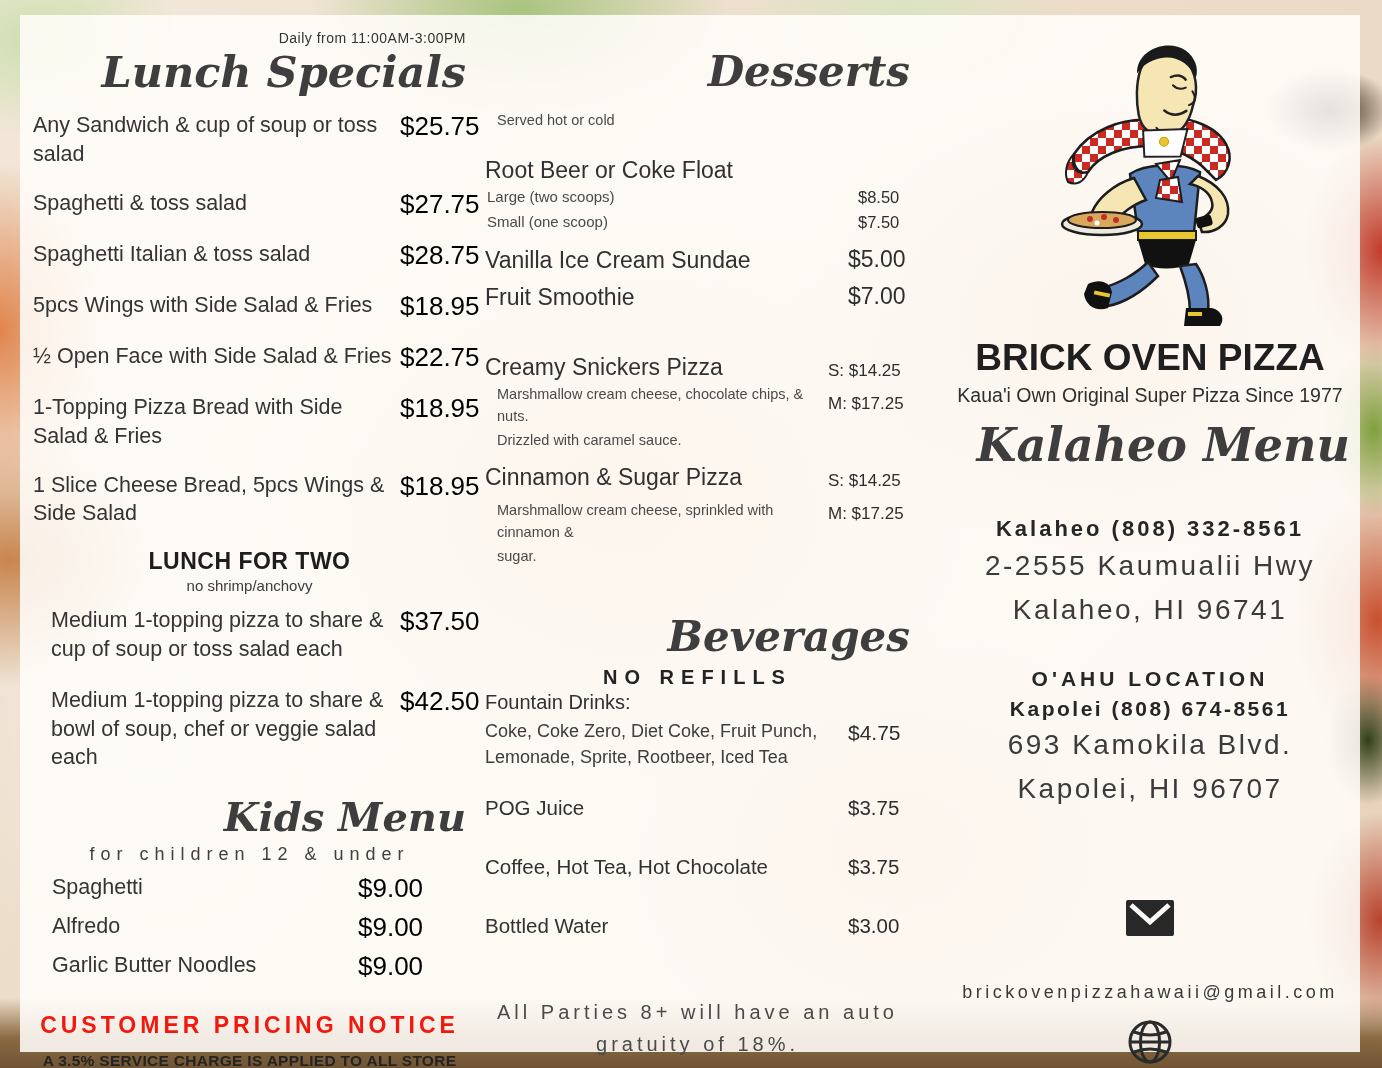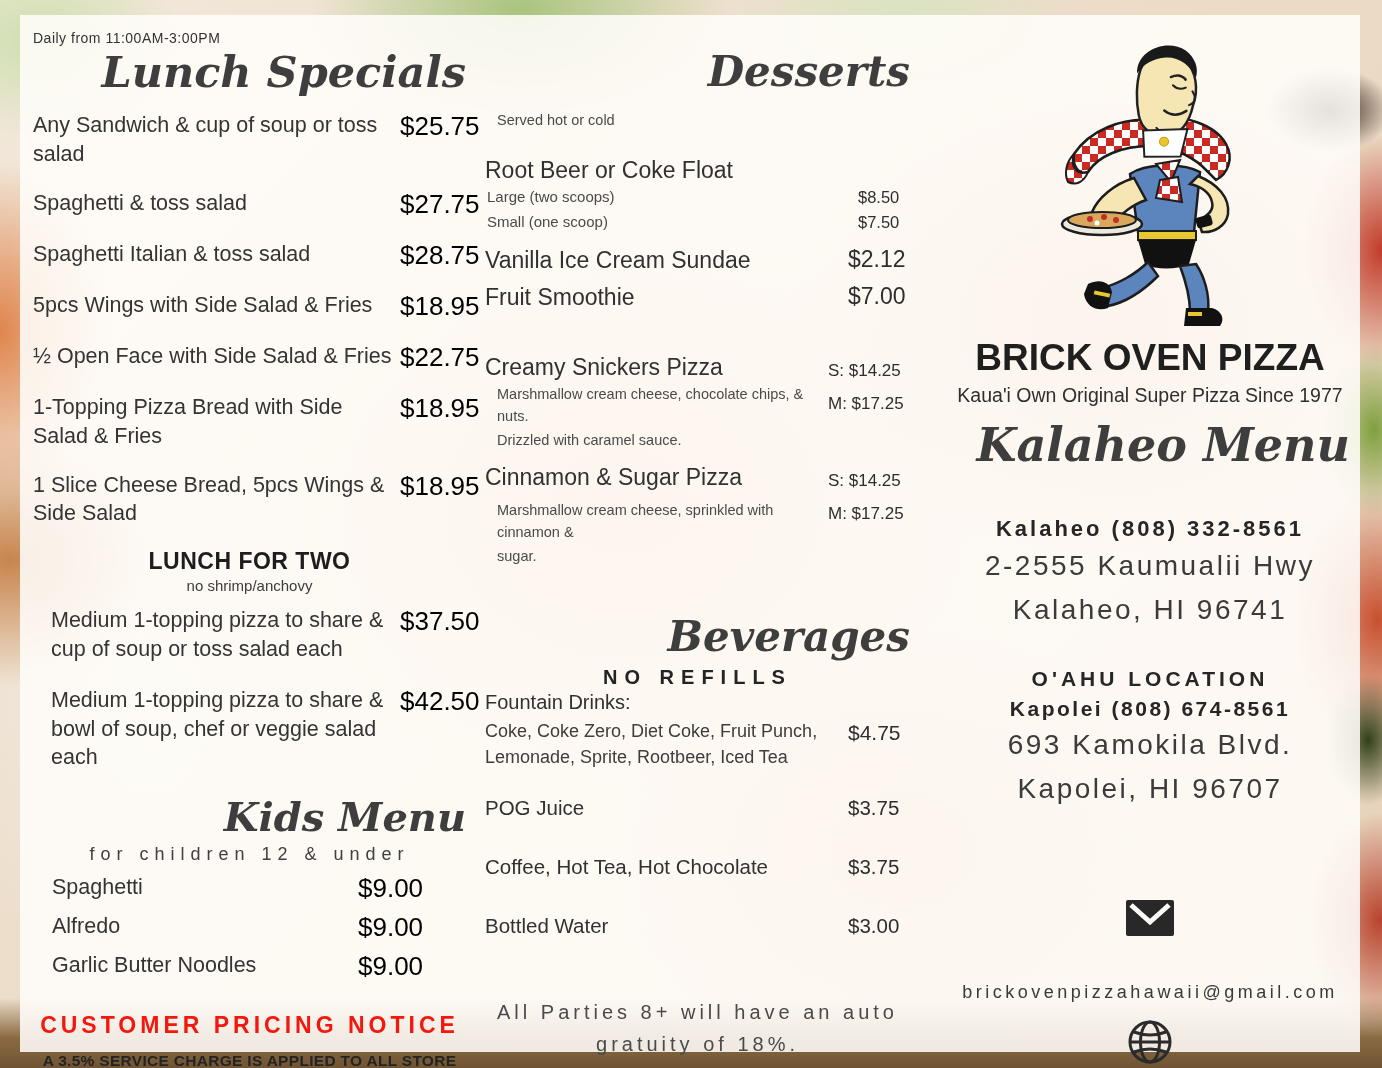--- a/index.html
+++ b/index.html
@@ -43,21 +43,21 @@
   .script-h{
     font-family:"DejaVu Serif", serif; font-style:italic; font-weight:700;
     color:#3e3e3e; text-align:right; line-height:1.15;
   }
   .h-lunch{font-size:43px; margin:2px 0 14px 0;}
   .h-desserts{font-size:42px; margin:0 0 14px 0;}
   .h-beverages{font-size:42px; margin:46px 0 2px 0;}
   .h-kids{font-size:40px; margin:16px 0 4px 0;}
   .h-kalaheo{font-size:46px; margin:12px 0 0 0;}
 
-  .availability{font-size:14px; text-align:left; letter-spacing:0.5px; color:#333;}
+  .availability{font-size:14px; text-align:right; letter-spacing:0.5px; color:#333;}
 
   .row{display:flex; align-items:flex-start; margin-bottom:20px;}
   .row .name{flex:1; font-size:21.5px; line-height:1.34; color:#343434;}
   .row .price{width:66px; flex-shrink:0; font-size:26px; color:#000000; white-space:nowrap;}
 
   
   .lft-head{font-size:23px; font-weight:bold; letter-spacing:0.5px; color:#1d1d1d; text-align:center; margin-top:10px;}
   .lft-note{font-size:15px; text-align:center; color:#3c3c3c; margin:2px 0 12px 0;}
   .lft .row{margin-left:18px; margin-bottom:22px;}
 
@@ -198,21 +198,21 @@
         <div class="vprice">$8.50</div>
       </div>
       <div class="variant">
         <div class="vlabel">Small (one scoop)</div>
         <div class="vprice">$7.50</div>
       </div>
     </div>
 
     <div class="d-row" style="margin-bottom:8px;">
       <div class="name">Vanilla Ice Cream Sundae</div>
-      <div class="price">$2.12</div>
+      <div class="price">$5.00</div>
     </div>
     <div class="d-row" style="margin-bottom:42px;gap:48px;">
       <div class="name">Fruit Smoothie</div>
       <div class="price">$7.00</div>
     </div>
 
     <div class="d-row" style="margin-bottom:12px;">
       <div style="flex:1;">
         <div class="name">Creamy Snickers Pizza</div>
         <div class="d-desc" style="margin-top:2px;">Marshmallow cream cheese, chocolate chips, &amp; nuts.</div>

